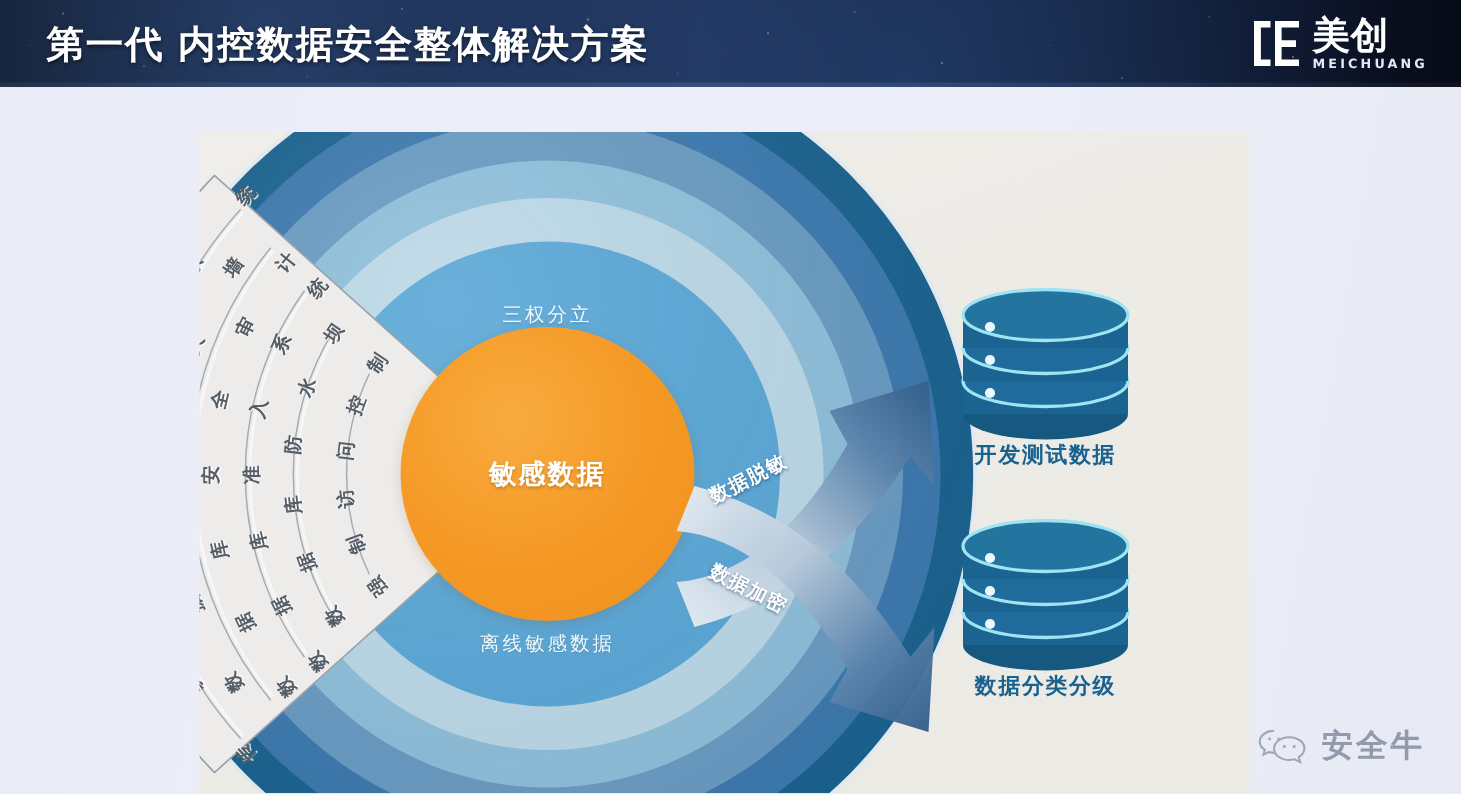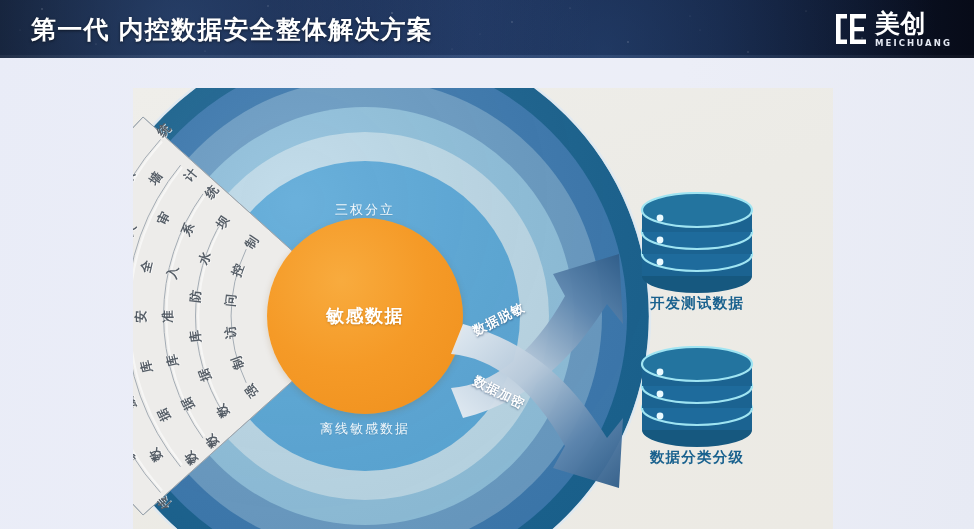--- a/index.html
+++ b/index.html
@@ -306,14 +306,30 @@
         <rect x="9" y="18" width="110" height="22" fill="#1b6391"></rect>
         <ellipse cx="64" cy="18" rx="55" ry="17" fill="#23749f"></ellipse>
         <ellipse cx="64" cy="18" rx="55" ry="17" fill="none" stroke="#9fe4f2" stroke-width="2.2"></ellipse>
         <circle cx="27" cy="26" r="3.4" fill="#eafaff"></circle>
       </g>
     </svg>
     <div class="db-label" style="left:564px;top:360px;">数据分类分级</div>
 
   </div>
 
+  <div id="watermark">
+    <svg width="34" height="26" viewBox="0 0 34 26">
+      <g fill="none" stroke="#707f94" stroke-width="1.4">
+        <path d="M11.5 3.2 C5.8 3.2 1.8 6.6 1.8 10.4 C1.8 12.6 3.1 14.6 5.2 15.9
+                 L4.3 19.1 L7.8 17.4 C8.9 17.7 10.2 17.9 11.5 17.9"></path>
+        <circle cx="8.4" cy="8.6" r="0.95" fill="#707f94" stroke="none"></circle>
+        <circle cx="14.4" cy="8.6" r="0.95" fill="#707f94" stroke="none"></circle>
+        <path d="M21.5 7.5 C27 7.5 31.6 10.8 31.6 14.8 C31.6 17.2 30.1 19.3 27.8 20.6
+                 L28.8 24.1 L25 22.2 C23.9 22.5 22.7 22.7 21.5 22.7
+                 C16 22.7 11.4 19.4 11.4 15.1 C11.4 10.8 16 7.5 21.5 7.5 Z"></path>
+        <circle cx="18.2" cy="13.6" r="1" fill="#707f94" stroke="none"></circle>
+        <circle cx="24.8" cy="13.6" r="1" fill="#707f94" stroke="none"></circle>
+      </g>
+    </svg>
+    <div id="wm-text">安全牛</div>
+  </div>
 
 </div>
 
 </body></html>

